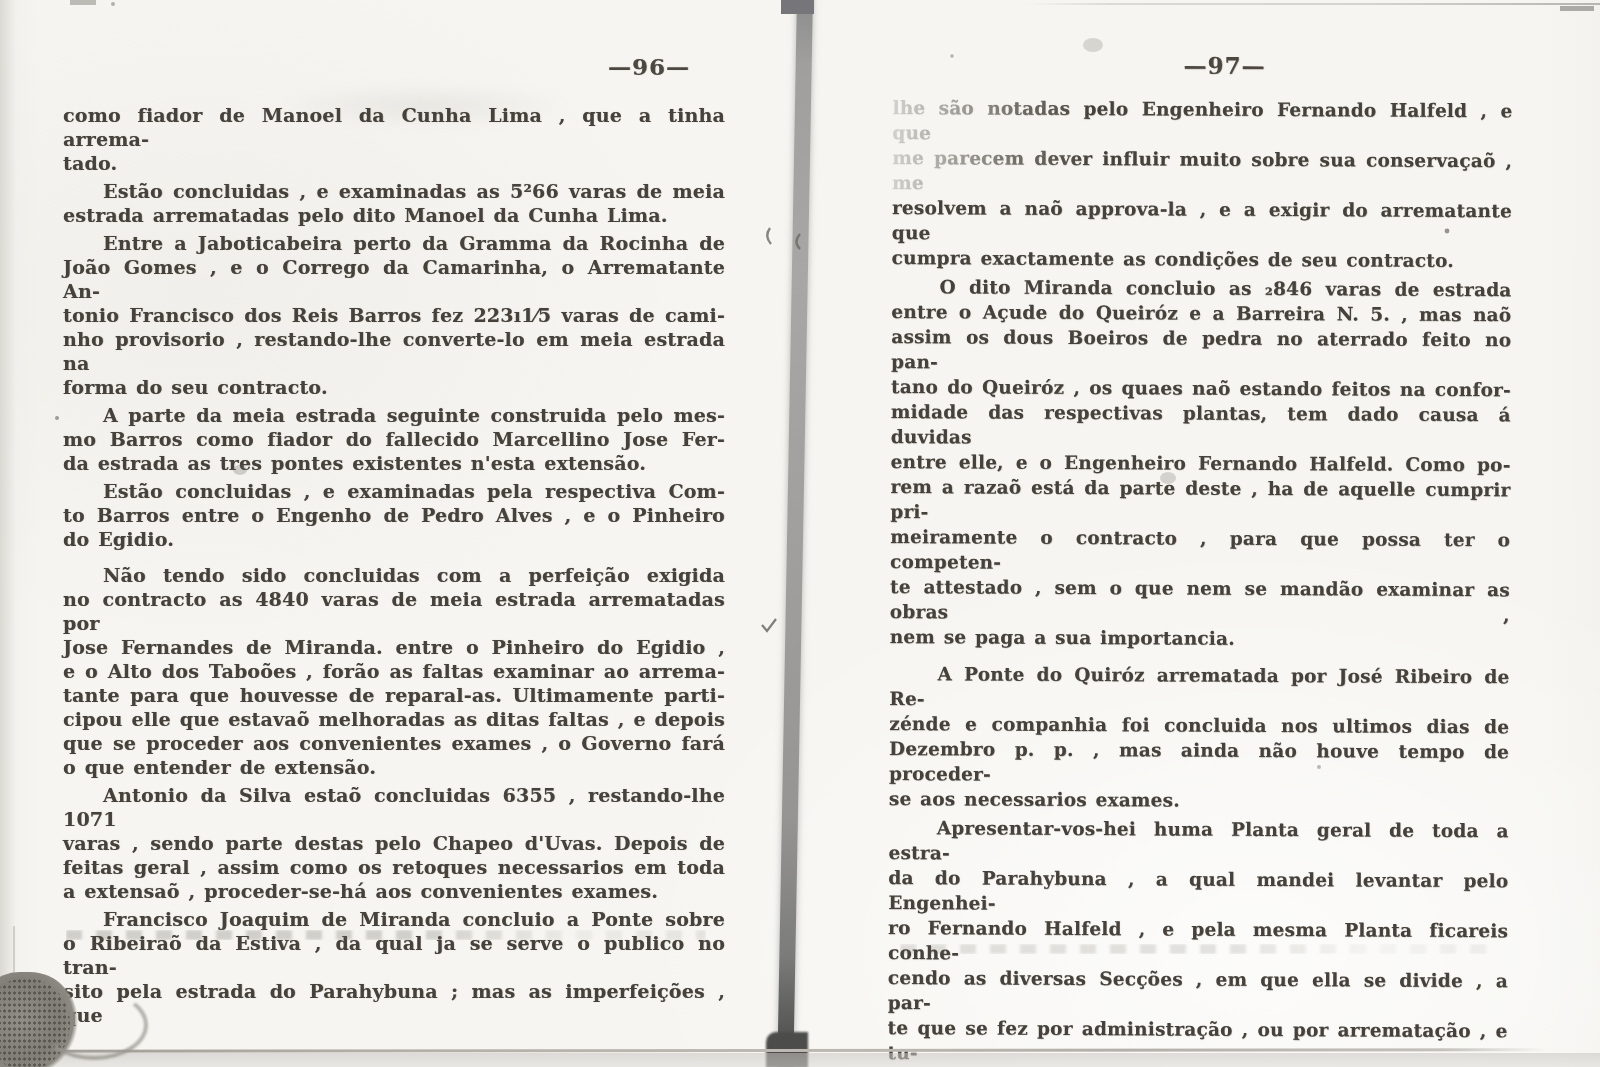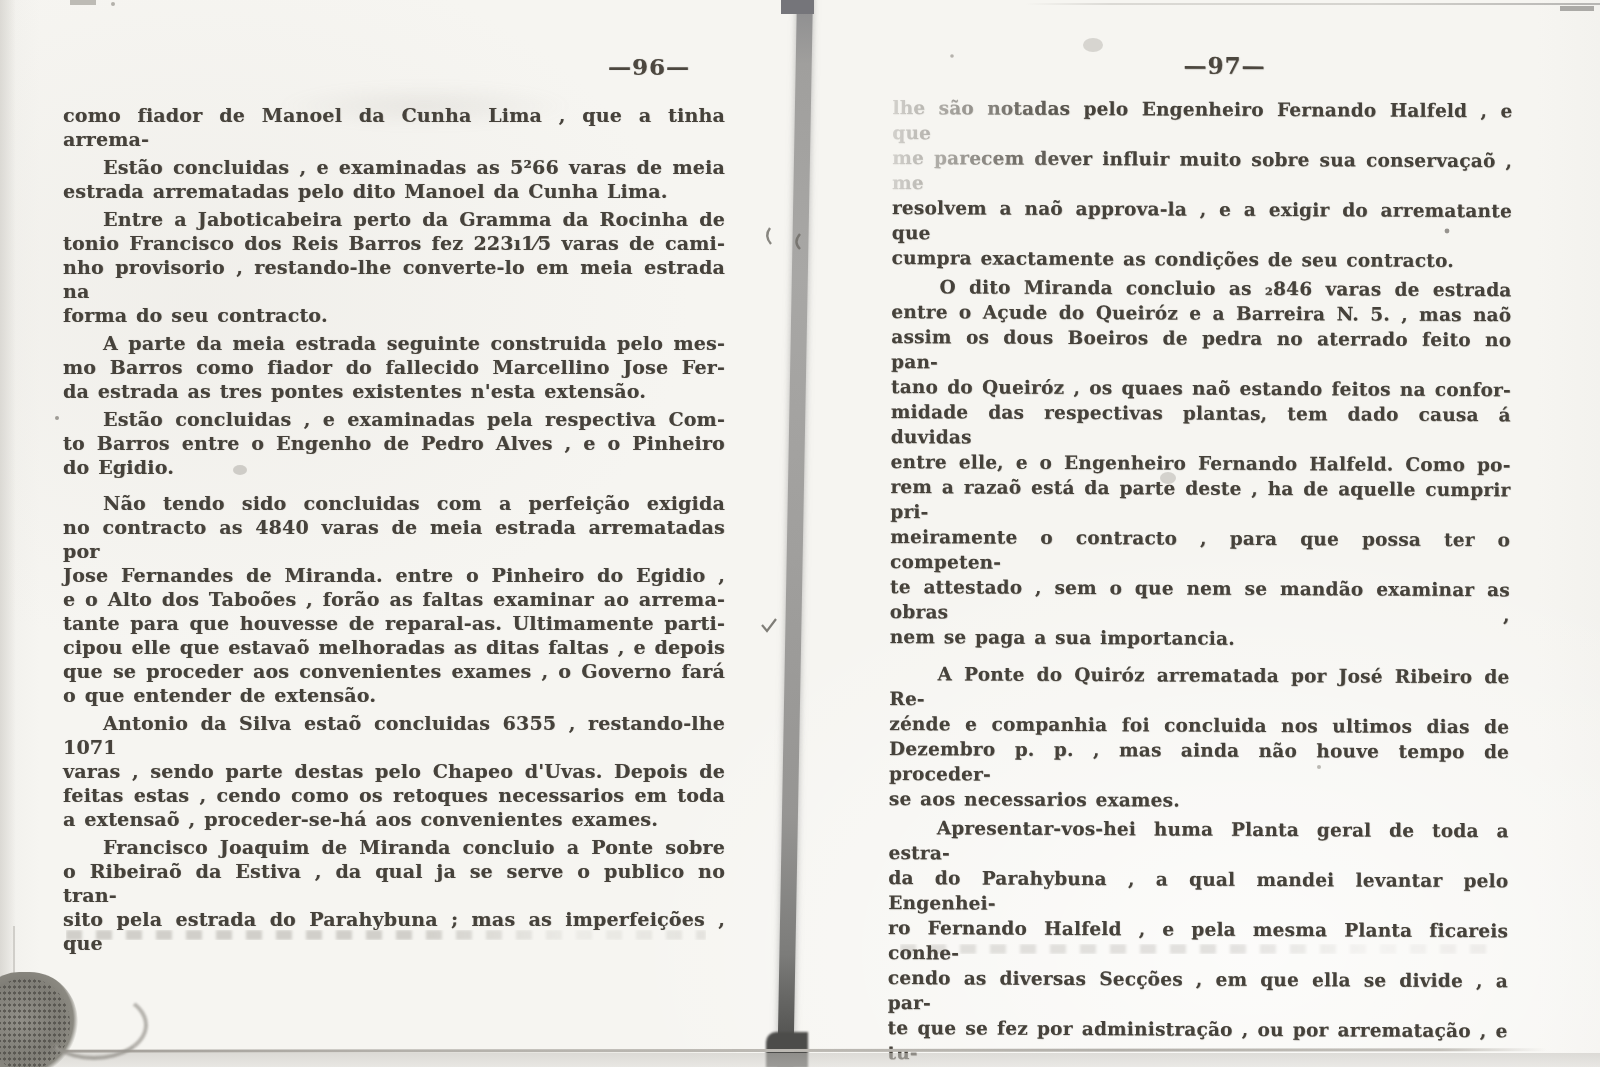--- a/index.html
+++ b/index.html
@@ -78,27 +78,29 @@
 <div id="canvas" style="--ink: #46423b;">
 
   <div class="left-edge-shade"></div>
   <div class="top-smudge"></div>
 
   <div class="page page-96">
     <div class="page-number">—96—</div>
     <div class="page-body" id="body-96">
         <div class="para">
           <div class="line">como fiador de Manoel da Cunha Lima , que a tinha arrema-</div>
+          <div class="line last">tado.</div>
         </div>
         <div class="para indent">
           <div class="line">Estão concluidas , e examinadas as 5²66 varas de  meia</div>
           <div class="line last">estrada arrematadas pelo dito Manoel da Cunha Lima.</div>
         </div>
         <div class="para indent">
           <div class="line">Entre a Jaboticabeira perto da Gramma da Rocinha de</div>
+          <div class="line">João Gomes , e o Corrego da Camarinha, o Arrematante An-</div>
           <div class="line">tonio Francisco dos Reis Barros fez 223ı1⁄5 varas de cami-</div>
           <div class="line">nho provisorio , restando-lhe converte-lo em meia estrada na</div>
           <div class="line last">forma do seu contracto.</div>
         </div>
         <div class="para indent">
           <div class="line">A parte da meia estrada seguinte construida pelo mes-</div>
           <div class="line">mo Barros como fiador do fallecido Marcellino Jose Fer-</div>
           <div class="line last">da estrada as tres pontes existentes n'esta extensão.</div>
         </div>
         <div class="para indent">
@@ -112,21 +114,21 @@
           <div class="line">Jose Fernandes de Miranda. entre o Pinheiro do Egidio ,</div>
           <div class="line">e o Alto dos Taboões , forão as faltas examinar ao arrema-</div>
           <div class="line">tante para que houvesse de reparal-as. Ultimamente parti-</div>
           <div class="line">cipou elle que estavaõ melhoradas as ditas faltas , e depois</div>
           <div class="line">que se proceder aos convenientes exames , o Governo fará</div>
           <div class="line last">o que entender de extensão.</div>
         </div>
         <div class="para indent">
           <div class="line">Antonio da Silva estaõ concluidas 6355 , restando-lhe 1071</div>
           <div class="line">varas , sendo parte destas pelo Chapeo d'Uvas.  Depois de</div>
-          <div class="line">feitas estas , cendo como os retoques necessarios em toda</div>
+          <div class="line">feitas geral , assim como os retoques necessarios em toda</div>
           <div class="line last">a extensaõ ,  proceder-se-há aos convenientes exames.</div>
         </div>
         <div class="para indent">
           <div class="line">Francisco Joaquim de Miranda concluio a Ponte sobre</div>
           <div class="line">o Ribeiraõ da Estiva , da qual ja se serve o publico no tran-</div>
           <div class="line last">sito pela estrada do Parahybuna ; mas as imperfeições , que</div>
         </div>
       </div>
   </div>
   <div class="ghost ghost-96"></div>

